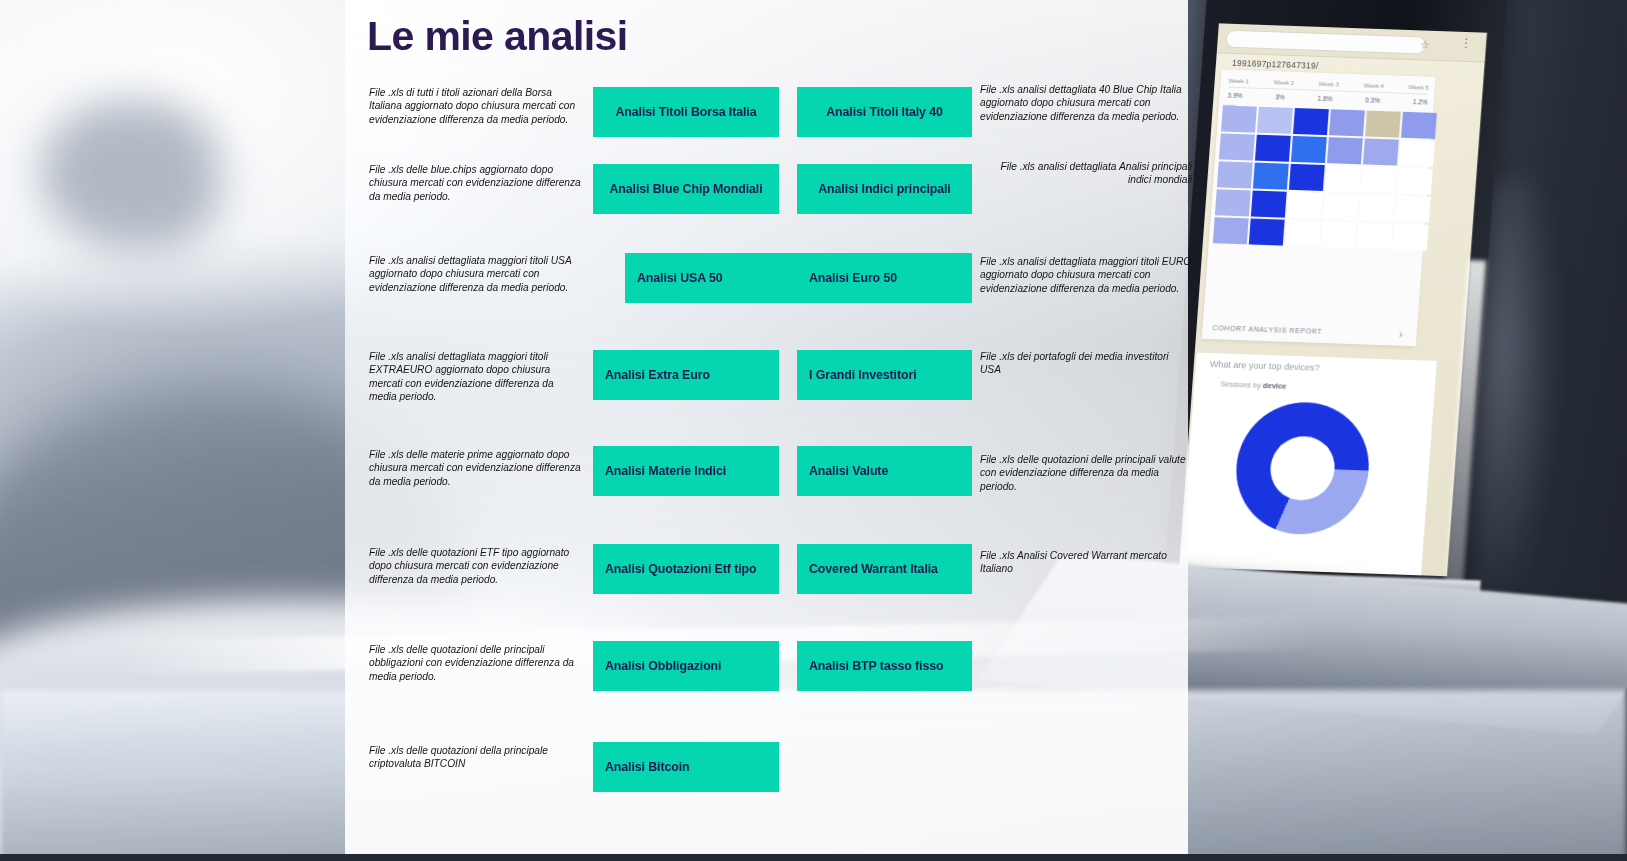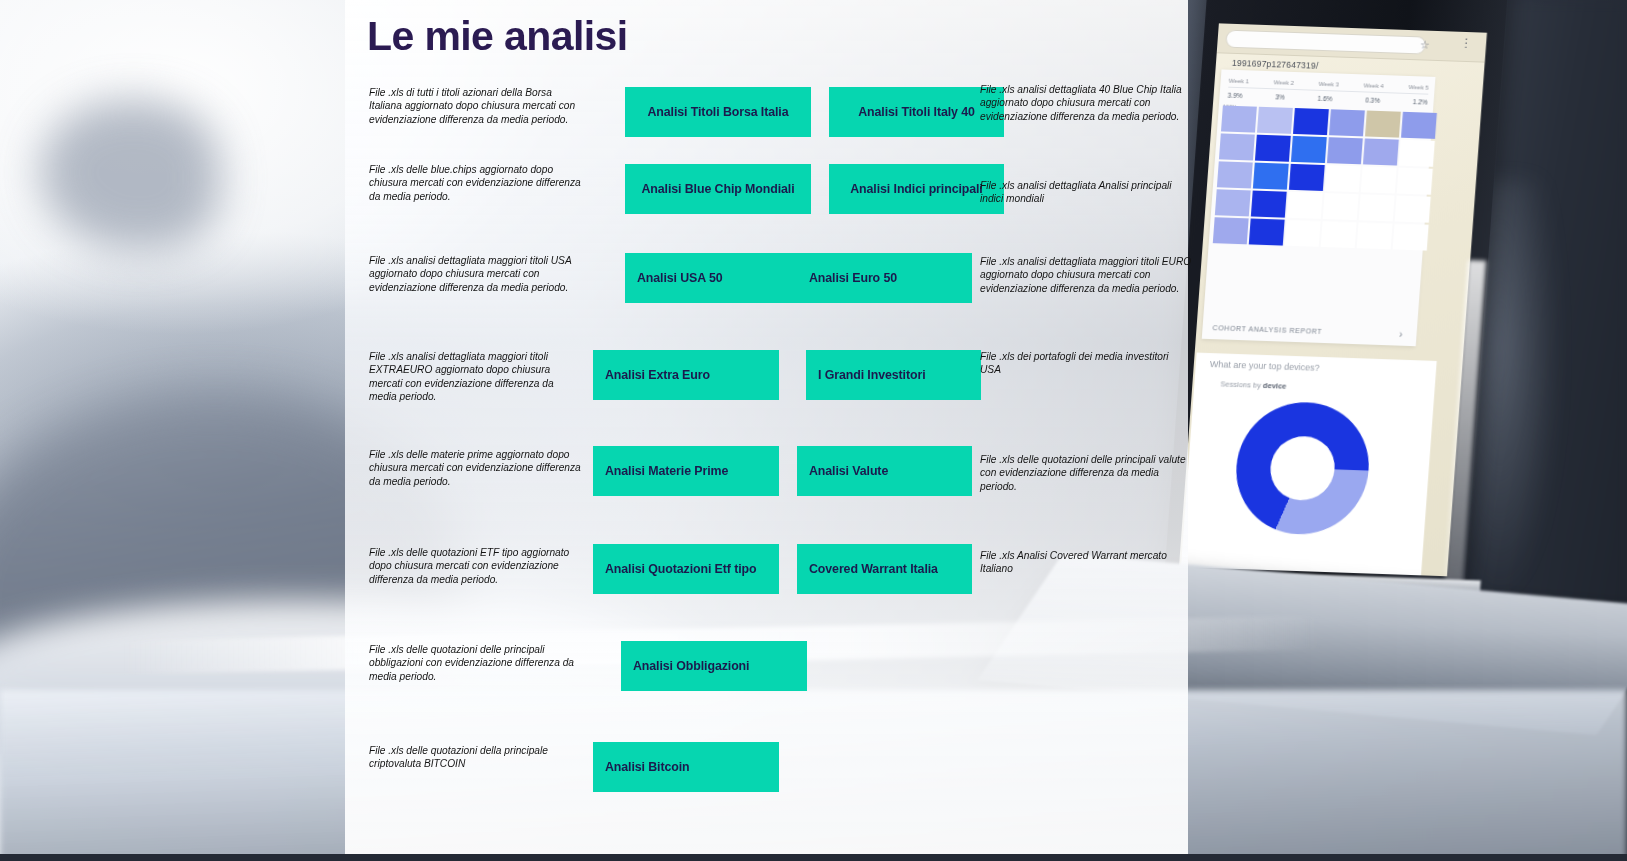--- a/index.html
+++ b/index.html
@@ -308,21 +308,21 @@
     font-weight: 700;
     letter-spacing: -0.1px;
     display: flex;
     align-items: center;
     border: none;
     cursor: pointer;
     font-family: "Liberation Sans", sans-serif;
   }
   .btn-left  { left: 593px; width: 186px; }
   .btn-right { left: 797px; width: 175px; }
-  .btn.center { justify-content: center; padding: 0 8px; text-align: left; margin-left: 32px; }
+  .btn.center { justify-content: center; padding: 0 8px; text-align: left; }
   .btn.start  { justify-content: flex-start; padding-left: 12px; }
 </style>
 </head>
 <body>
 
 <div id="page">
 
   <div class="bg-photo"></div>
   <div class="bg-cushion"></div>
   <div class="bg-sofa"></div>
@@ -415,37 +415,38 @@
 
   <div class="content" id="content">
     <h1 class="page-title">Le mie analisi</h1>
   <div class="desc desc-left" style="top: 86px;">File .xls di tutti i titoli azionari della Borsa Italiana aggiornato dopo chiusura mercati con evidenziazione differenza da media periodo.</div>
       <button class="btn btn-left center" style="top: 87px;">Analisi Titoli Borsa Italia</button>
       <button class="btn btn-right center" style="top: 87px;">Analisi Titoli Italy 40</button>
       <div class="desc desc-right" style="top: 83px;">File .xls analisi dettagliata 40 Blue Chip Italia aggiornato dopo chiusura mercati con evidenziazione differenza da media periodo.</div>
       <div class="desc desc-left" style="top: 163px;">File .xls delle blue.chips aggiornato dopo chiusura mercati con evidenziazione differenza da media periodo.</div>
       <button class="btn btn-left center" style="top: 164px;">Analisi Blue Chip Mondiali</button>
       <button class="btn btn-right center" style="top: 164px;">Analisi Indici principali</button>
-      <div class="desc desc-right" style="top: 179px;">File .xls analisi dettagliata Analisi principali indici mondiali</div>
+      <div class="desc desc-right" style="top: 160px; text-align: right;">File .xls analisi dettagliata Analisi principali indici mondiali</div>
       <div class="desc desc-left" style="top: 254px;">File .xls analisi dettagliata maggiori titoli USA aggiornato dopo chiusura mercati con evidenziazione differenza da media periodo.</div>
       <button class="btn btn-left start" style="top: 253px; margin-left: 32px;">Analisi USA 50</button>
       <button class="btn btn-right start" style="top: 253px;">Analisi Euro 50</button>
       <div class="desc desc-right" style="top: 255px;">File .xls analisi dettagliata maggiori titoli EURO aggiornato dopo chiusura mercati con evidenziazione differenza da media periodo.</div>
       <div class="desc desc-left" style="top: 350px;">File .xls analisi dettagliata maggiori titoli EXTRAEURO aggiornato dopo chiusura mercati con evidenziazione differenza da media periodo.</div>
       <button class="btn btn-left start" style="top: 350px;">Analisi Extra Euro</button>
-      <button class="btn btn-right start" style="top: 350px; margin-left: 9px;">I Grandi Investitori</button>
+      <button class="btn btn-right start" style="top: 350px;">I Grandi Investitori</button>
       <div class="desc desc-right" style="top: 350px;">File .xls dei portafogli dei media investitori USA</div>
       <div class="desc desc-left" style="top: 448px;">File .xls delle materie prime aggiornato dopo chiusura mercati con evidenziazione differenza da media periodo.</div>
-      <button class="btn btn-left start" style="top: 446px;">Analisi Materie Prime</button>
+      <button class="btn btn-left start" style="top: 446px;">Analisi Materie Indici</button>
       <button class="btn btn-right start" style="top: 446px;">Analisi Valute</button>
       <div class="desc desc-right" style="top: 453px;">File .xls delle quotazioni delle principali valute con evidenziazione differenza da media periodo.</div>
       <div class="desc desc-left" style="top: 546px;">File .xls delle quotazioni ETF tipo aggiornato dopo chiusura mercati con evidenziazione differenza da media periodo.</div>
       <button class="btn btn-right start" style="top: 544px;">Covered Warrant Italia</button>
       <button class="btn btn-left start" style="top: 544px;">Analisi Quotazioni Etf tipo</button>
       <div class="desc desc-right" style="top: 549px;">File .xls  Analisi Covered Warrant mercato Italiano</div>
       <div class="desc desc-left" style="top: 643px;">File .xls delle quotazioni delle principali obbligazioni con evidenziazione differenza da media periodo.</div>
-      <button class="btn btn-left start" style="top: 641px; margin-left: 28px;">Analisi Obbligazioni</button>
+      <button class="btn btn-left start" style="top: 641px;">Analisi Obbligazioni</button>
+      <button class="btn btn-right start" style="top: 641px;">Analisi BTP tasso fisso</button>
       <div class="desc desc-left" style="top: 744px;">File .xls delle quotazioni della principale criptovaluta BITCOIN</div>
       <button class="btn btn-left start" style="top: 742px;">Analisi Bitcoin</button>
     </div>
 
   <div class="bottom-strip"></div>
 </div>
 
 </body></html>

